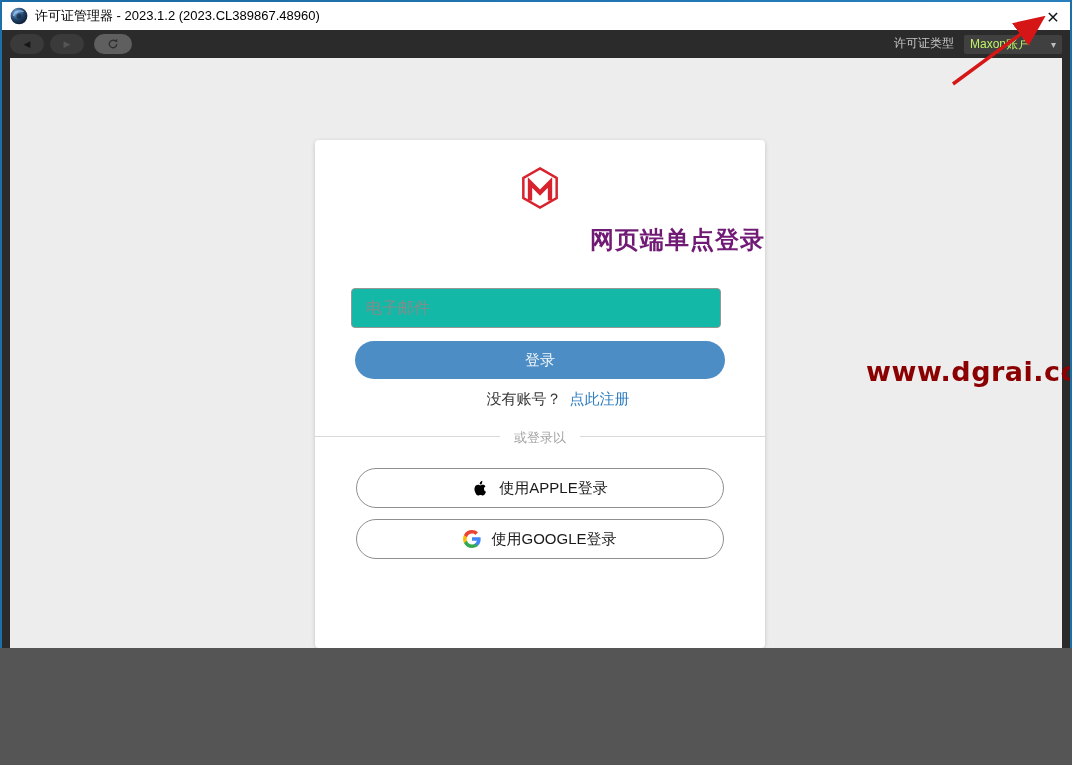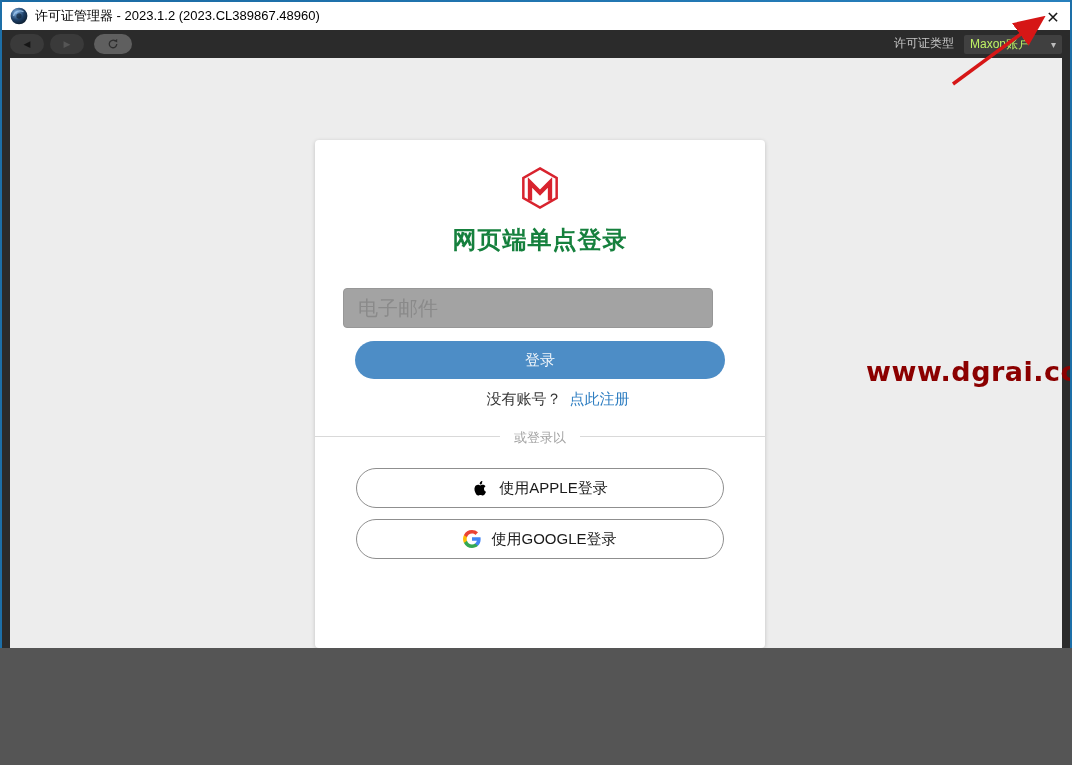--- a/index.html
+++ b/index.html
@@ -67,27 +67,27 @@
   
   .card {
     position: absolute; left: 315px; top: 140px; width: 450px; height: 508px;
     background: #ffffff; border-radius: 4px;
     box-shadow: 0 1px 4px rgba(0,0,0,0.18);
     z-index: 5;
   }
   .card .maxon-logo { position: absolute; left: 50%; top: 26px; transform: translateX(-50%); }
   .card .heading {
     position: absolute; left: 0; top: 84px; width: 100%;
-    text-align: center; font-size: 24px; font-weight: bold; color: #15803d;
+    text-align: right; font-size: 24px; font-weight: bold; color: #701a75;
     letter-spacing: 1px;
   }
   .email-input {
-    position: absolute; left: 28px; top: 148px; width: 370px; height: 40px;
+    position: absolute; left: 36px; top: 148px; width: 370px; height: 40px;
     border: 1px solid #979797; border-radius: 4px; padding: 0 14px;
-    font-size: 20px; color: #333; background: #a3a3a3; outline: none;
+    font-size: 16px; color: #333; background: #14b8a6; outline: none;
     font-family: "Liberation Sans", sans-serif;
   }
   .email-input::placeholder { color: #8a8a8a; opacity: 1; }
   .login-btn {
     position: absolute; left: 40px; top: 201px; width: 370px; height: 38px;
     border: 0; border-radius: 19px; background: #4d8dc6; color: #f2f7fb;
     font-size: 15px; cursor: pointer; font-family: "Liberation Sans", sans-serif;
   }
   .signup-row {
     position: absolute; left: 0; top: 250px; width: 100%;

